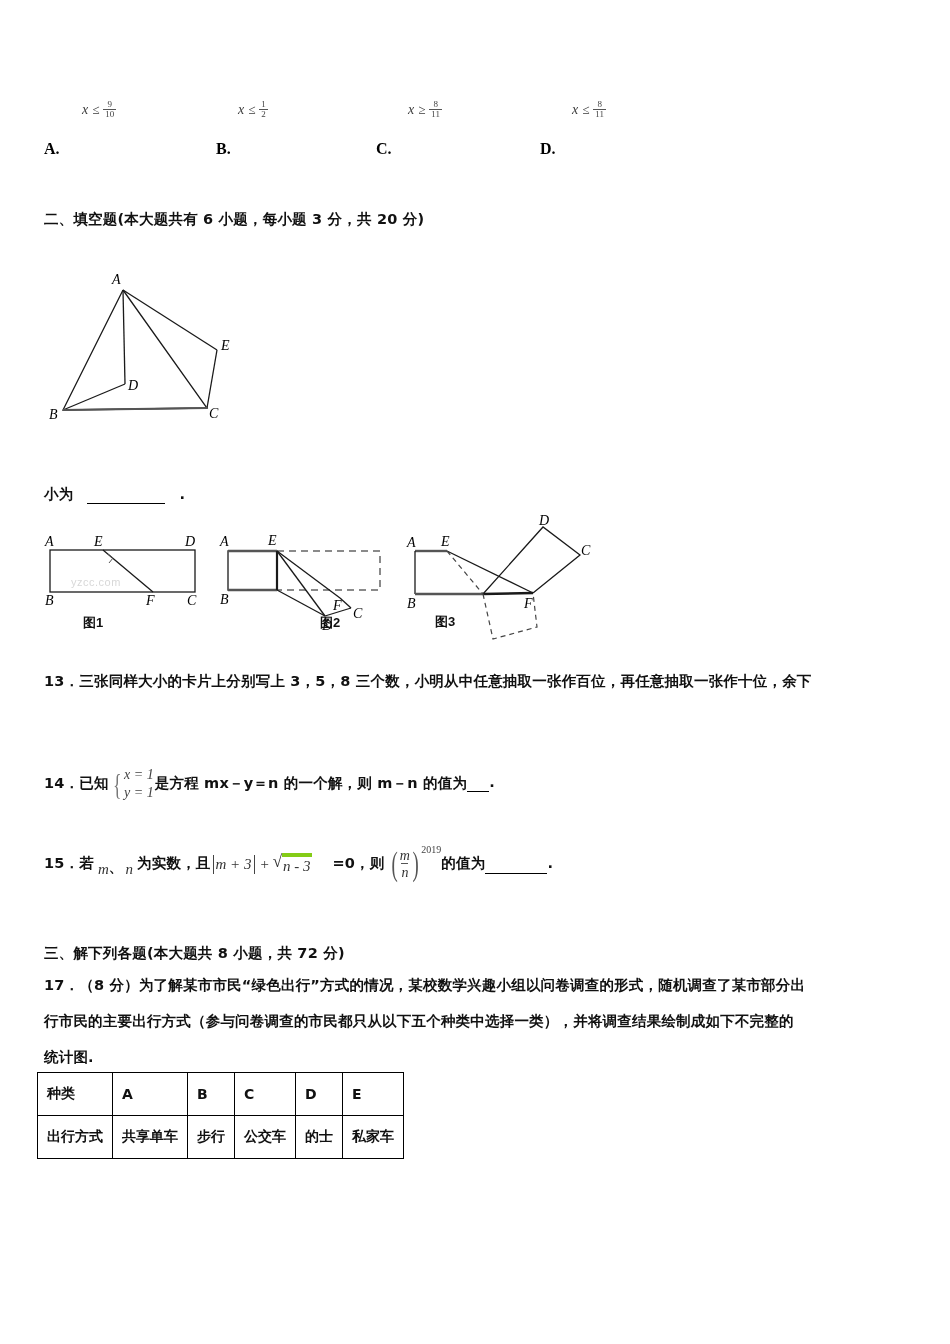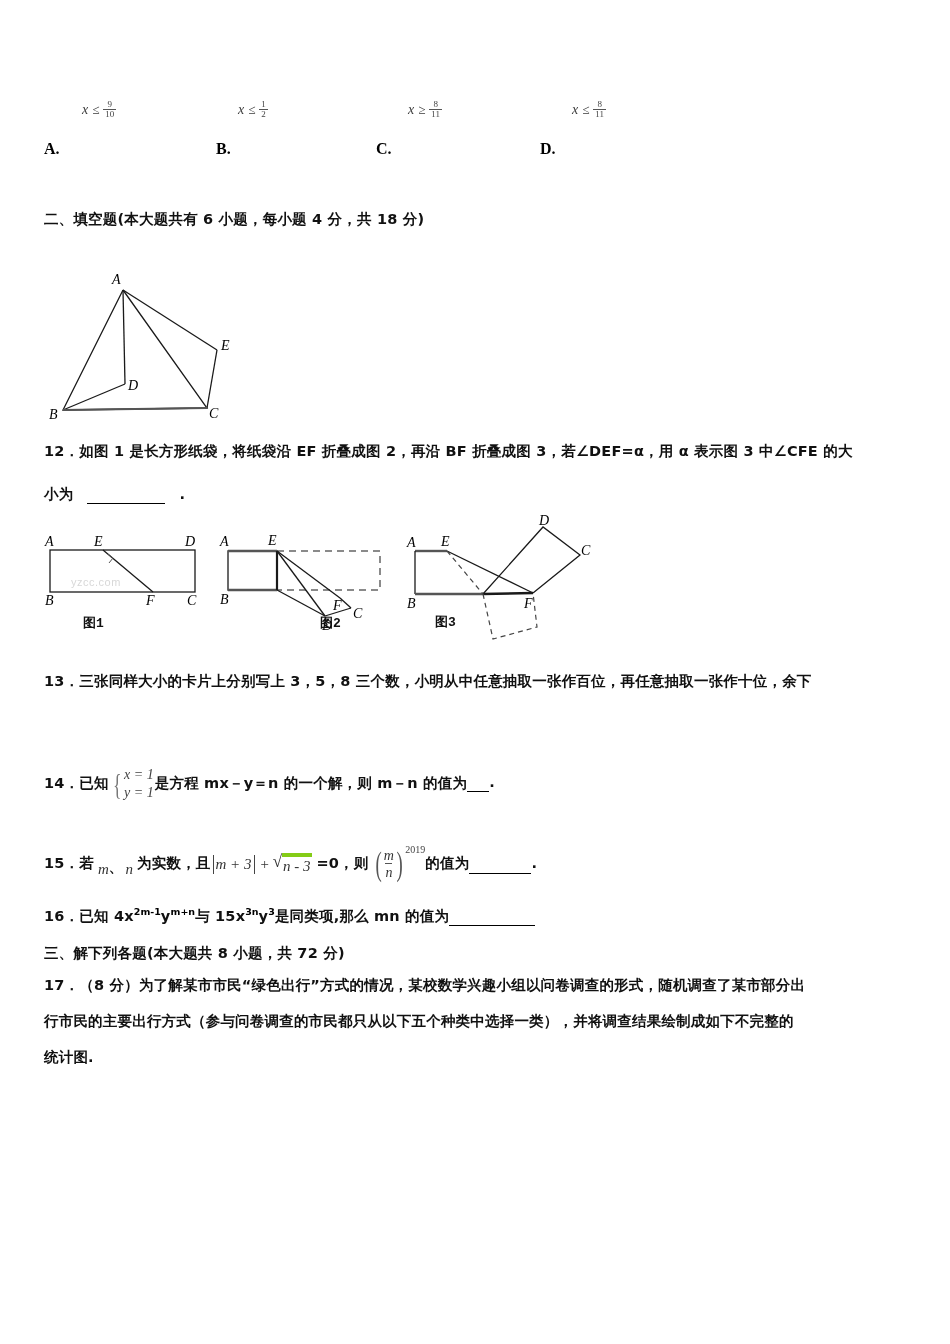--- a/index.html
+++ b/index.html
@@ -86,21 +86,21 @@
   .figbox { position: absolute; }
   .lbl {
     position: absolute;
     font-family: "Liberation Serif", "DejaVu Serif", serif;
     font-style: italic;
     font-size: 14px;
     color: #000;
   }
   .figcap {
     position: absolute;
-    font-family: Liberation Mono, monospace;
+    font-family: Liberation Sans, sans-serif;
     font-weight: bold;
     font-size: 13px;
     color: #111;
   }
 
   
   .sys {
     display: inline-flex;
     align-items: center;
     vertical-align: middle;
@@ -261,43 +261,40 @@
         <span class="var">x</span>
         <span class="rel">≤</span>
         <span class="frac">
           <span class="num">8</span>
           <span class="den">11</span>
         </span>
       </span>
     </div>
   </div>
 
-  <div class="qline cn" style="left:44px; top:209px;">二、填空题(本大题共有 6 小题，每小题 4 分，共 18 分)</div>
+  <div class="qline cn" style="left:44px; top:209px;">二、填空题(本大题共有 6 小题，每小题 3 分，共 20 分)</div>
 
 
   <div class="figbox" style="left:45px; top:272px; width:250px; height:160px;">
     <svg width="250" height="160" viewBox="0 0 250 160">
 
       <polyline points="78,18 18,138 162,136 78,18" fill="none" stroke="#1a1a1a" stroke-width="1.3"></polyline>
       <line x1="78" y1="18" x2="80" y2="112" stroke="#1a1a1a" stroke-width="1.3"></line>
       <line x1="18" y1="138" x2="80" y2="112" stroke="#1a1a1a" stroke-width="1.3"></line>
       <line x1="78" y1="18" x2="172" y2="78" stroke="#1a1a1a" stroke-width="1.3"></line>
       <line x1="172" y1="78" x2="162" y2="136" stroke="#1a1a1a" stroke-width="1.3"></line>
       <line x1="18" y1="138" x2="162" y2="136" stroke="#555" stroke-width="2.2"></line>
     </svg>
     <span class="lbl" style="left:67px; top:0px;">A</span>
     <span class="lbl" style="left:4px;  top:135px;">B</span>
     <span class="lbl" style="left:164px;top:134px;">C</span>
     <span class="lbl" style="left:83px; top:106px;">D</span>
     <span class="lbl" style="left:176px;top:66px;">E</span>
   </div>
 
-  <div class="qline" style="left:44px; top:441px; width:890px;">
-    <span class="cn">12．</span><span class="cn">如图 1 是长方形纸袋，将纸袋沿 EF 折叠成图 2，再沿 BF 折叠成图 3，若∠DEF=α，用 α 表示图 3 中∠CFE 的大</span>
-  </div>
   <div class="qline" style="left:44px; top:484px;">
     <span class="cn">小为</span>
     <span class="blank-u" style="width:78px; margin:0 10px;">&nbsp;</span>
     <span class="cn">.</span>
   </div>
 
   <div class="figbox" style="left:45px; top:528px; width:180px; height:110px;">
     <svg width="180" height="90" viewBox="0 0 180 90">
       <rect x="5" y="22" width="145" height="42" fill="none" stroke="#1a1a1a" stroke-width="1.3"></rect>
       <line x1="58" y1="22" x2="108" y2="64" stroke="#1a1a1a" stroke-width="1.3"></line>
@@ -385,41 +382,58 @@
     <span class="absbar">
       <span class="bar"></span>
       <span>m + 3</span>
       <span class="bar"></span>
     </span>
     <span class="ital" style="font-size:15px; margin:0 3px;">+</span>
     <span class="sqrt">
       <span class="radical">√</span>
       <span class="radicand">n - 3</span>
     </span>
-    <span class="cn" style="margin-left:4px;">=0，则</span>
+    <span class="cn" style="margin-left:20px;">=0，则</span>
     <span class="bigparen" style="margin-left:4px;">
       <span class="p">(</span>
       <span class="fr">
         <span class="nu">m</span>
         <span class="d">n</span>
       </span>
       <span class="p">)</span>
       <span class="sup" style="align-self:flex-start; margin-top:-4px;">2019</span>
     </span>
     <span class="cn" style="margin-left:0;">的值为</span>
     <span class="blank-u" style="width:62px;">&nbsp;</span>
     <span class="cn">.</span>
   </div>
 
-  <div class="qline" style="left:44px; top:906px;">
-    <span class="cn">16．</span><span class="cn">已知 4x</span><span class="supsm">2m-1</span><span class="cn">y</span><span class="supsm">m+n</span><span class="cn">与 15x</span><span class="supsm">3n</span><span class="cn">y</span><span class="supsm">3</span><span class="cn">是同类项,那么 mn 的值为</span><span class="blank-u" style="width:86px;">&nbsp;</span>
-  </div>
 
   <div class="qline cn" style="left:44px; top:943px;">三、解下列各题(本大题共 8 小题，共 72 分)</div>
 
   <div class="qline" style="left:44px; top:975px; width:890px;">
     <span class="cn">17．</span><span class="cn">（8 分）为了解某市市民“绿色出行”方式的情况，某校数学兴趣小组以问卷调查的形式，随机调查了某市部分出</span>
   </div>
   <div class="qline cn" style="left:44px; top:1011px; width:890px;">行市民的主要出行方式（参与问卷调查的市民都只从以下五个种类中选择一类），并将调查结果绘制成如下不完整的</div>
   <div class="qline cn" style="left:44px; top:1047px;">统计图.</div>
 
+  <table class="cat" style="left:37px; top:1072px;">
+    <tbody>
+      <tr>
+        <td>种类</td>
+        <td>A</td>
+        <td>B</td>
+        <td>C</td>
+        <td>D</td>
+        <td>E</td>
+      </tr>
+      <tr>
+        <td>出行方式</td>
+        <td>共享单车</td>
+        <td>步行</td>
+        <td>公交车</td>
+        <td>的士</td>
+        <td>私家车</td>
+      </tr>
+    </tbody>
+  </table>
 
 </div>
 
 </body></html>

